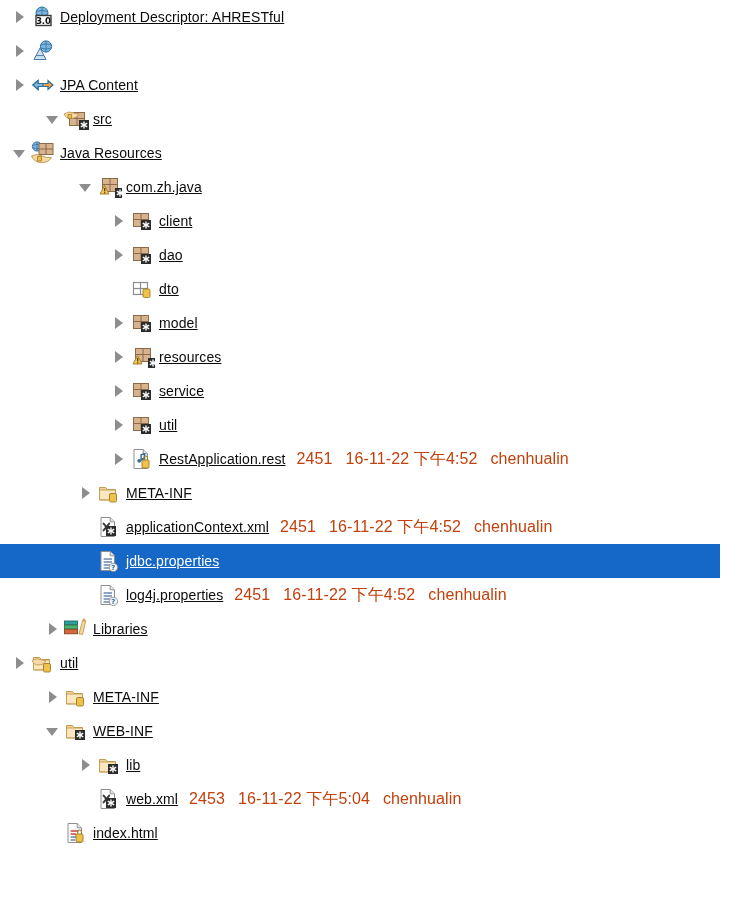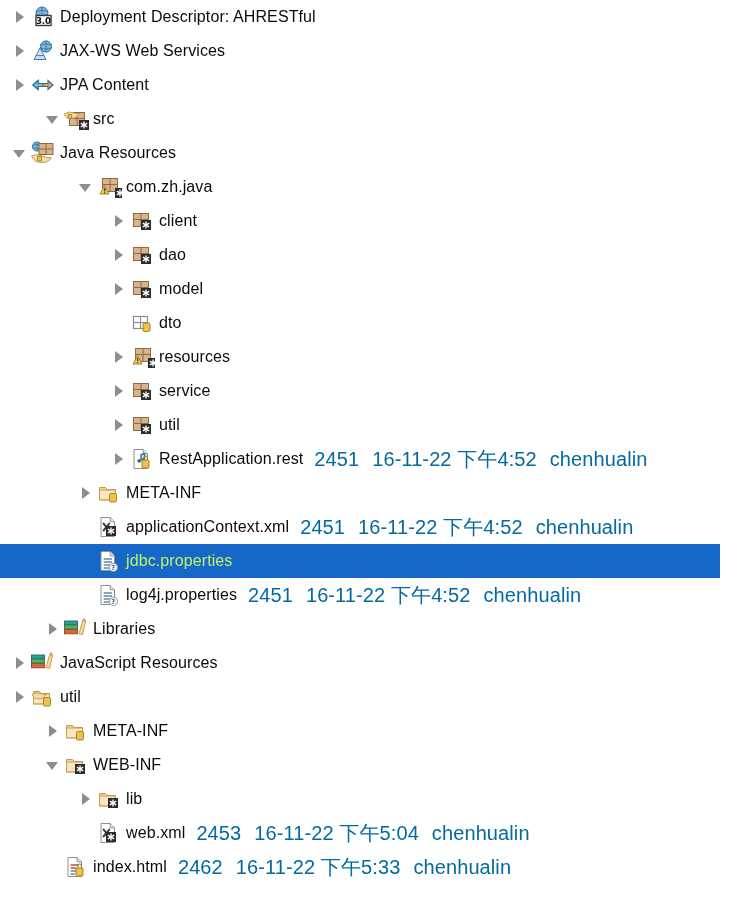--- a/index.html
+++ b/index.html
@@ -45,29 +45,30 @@
     flex: 0 0 auto;
     width: 26px;
     height: 34px;
     display: flex;
     align-items: center;
     justify-content: center;
     margin-right: 4px;
   }
   .icon svg { display: block; }
   .label {
-    font-size: 16px;
+    font-size: 14px;
     color: #0b0b0b;
     letter-spacing: 0.1px;
     flex: 0 0 auto;
-  }
-  .row.selected .label { color: #bef264; }
+    text-decoration: underline;
+  }
+  .row.selected .label { color: #ffffff; }
   .meta {
-    font-size: 20px;
-    color: #0369a1;
+    font-size: 16px;
+    color: #c2410c;
     margin-left: 11px;
     flex: 0 0 auto;
     letter-spacing: 0.1px;
   }
   .meta .seg { margin-right: 13px; }
   .meta .seg:last-child { margin-right: 0; }
 </style>
 </head>
 <body>
 
@@ -97,21 +98,20 @@
         </svg>
       </span>
       <span class="icon">
         <svg xmlns="http://www.w3.org/2000/svg" width="24" height="24" viewBox="0 0 24 24">
           <circle cx="15" cy="7.5" r="5.6" fill="#7fb8e0" stroke="#2f6f9e" stroke-width="1"></circle>
           <path d="M9.7 6 q5.3 -2.3 10.6 0 M9.7 9 q5.3 2.3 10.6 0 M15 2 v11" stroke="#2f6f9e" stroke-width="0.8" fill="none"></path>
           <path d="M3 20.5 L9 9 L15 20.5 Z" fill="#cfe2f2" stroke="#4a78a8" stroke-width="1"></path>
           <path d="M5.2 16.6 h7.6" stroke="#4a78a8" stroke-width="1"></path>
         </svg>
       </span>
-      <span class="label">JAX-WS Web Services</span>
     </div>
     <div class="row">
       <span class="indent" style="width: 8px;"></span>
       <span class="twisty">
         <svg xmlns="http://www.w3.org/2000/svg" width="14" height="14" viewBox="0 0 14 14">
           <path d="M4 1 L12 7 L4 13 Z" fill="#8d8d8d"></path>
         </svg>
       </span>
       <span class="icon">
         <svg xmlns="http://www.w3.org/2000/svg" width="24" height="24" viewBox="0 0 24 24">
@@ -243,20 +243,35 @@
             <line x1="16" y1="12.6" x2="16" y2="19.4"></line>
             <line x1="12.8" y1="14.2" x2="19.2" y2="17.8"></line>
             <line x1="19.2" y1="14.2" x2="12.8" y2="17.8"></line>
           </g>
         </svg>
       </span>
       <span class="label">dao</span>
     </div>
     <div class="row">
       <span class="indent" style="width: 107px;"></span>
+      <span class="twisty"></span>
+      <span class="icon">
+        <svg xmlns="http://www.w3.org/2000/svg" width="24" height="24" viewBox="0 0 24 24">
+          <g transform="translate(2,3)">
+            <rect x="1.5" y="2.5" width="14" height="12" fill="none" stroke="#8d8d8d" stroke-width="1.2"></rect>
+            <line x1="8.5" y1="2.5" x2="8.5" y2="14.5" stroke="#8d8d8d" stroke-width="1.2"></line>
+            <line x1="1.5" y1="8.5" x2="15.5" y2="8.5" stroke="#8d8d8d" stroke-width="1.2"></line>
+          </g>
+          <rect x="13" y="12" width="7" height="8.5" rx="1.4" fill="#f0c14b" stroke="#9b7b22" stroke-width="0.9"></rect>
+        </svg>
+      </span>
+      <span class="label">dto</span>
+    </div>
+    <div class="row">
+      <span class="indent" style="width: 107px;"></span>
       <span class="twisty">
         <svg xmlns="http://www.w3.org/2000/svg" width="14" height="14" viewBox="0 0 14 14">
           <path d="M4 1 L12 7 L4 13 Z" fill="#8d8d8d"></path>
         </svg>
       </span>
       <span class="icon">
         <svg xmlns="http://www.w3.org/2000/svg" width="24" height="24" viewBox="0 0 24 24">
           <g transform="translate(2,2)">
             <rect x="1.5" y="2.5" width="15" height="13" fill="#d9b38c" stroke="#8a6a4a" stroke-width="1"></rect>
             <line x1="9" y1="2.5" x2="9" y2="15.5" stroke="#8a6a4a" stroke-width="1"></line>
@@ -264,35 +279,20 @@
           </g>
           <rect x="11" y="11" width="10" height="10" fill="#2b2b2b"></rect>
           <g stroke="#ffffff" stroke-width="1.4">
             <line x1="16" y1="12.6" x2="16" y2="19.4"></line>
             <line x1="12.8" y1="14.2" x2="19.2" y2="17.8"></line>
             <line x1="19.2" y1="14.2" x2="12.8" y2="17.8"></line>
           </g>
         </svg>
       </span>
       <span class="label">model</span>
-    </div>
-    <div class="row">
-      <span class="indent" style="width: 107px;"></span>
-      <span class="twisty"></span>
-      <span class="icon">
-        <svg xmlns="http://www.w3.org/2000/svg" width="24" height="24" viewBox="0 0 24 24">
-          <g transform="translate(2,3)">
-            <rect x="1.5" y="2.5" width="14" height="12" fill="none" stroke="#8d8d8d" stroke-width="1.2"></rect>
-            <line x1="8.5" y1="2.5" x2="8.5" y2="14.5" stroke="#8d8d8d" stroke-width="1.2"></line>
-            <line x1="1.5" y1="8.5" x2="15.5" y2="8.5" stroke="#8d8d8d" stroke-width="1.2"></line>
-          </g>
-          <rect x="13" y="12" width="7" height="8.5" rx="1.4" fill="#f0c14b" stroke="#9b7b22" stroke-width="0.9"></rect>
-        </svg>
-      </span>
-      <span class="label">dto</span>
     </div>
     <div class="row">
       <span class="indent" style="width: 107px;"></span>
       <span class="twisty">
         <svg xmlns="http://www.w3.org/2000/svg" width="14" height="14" viewBox="0 0 14 14">
           <path d="M4 1 L12 7 L4 13 Z" fill="#8d8d8d"></path>
         </svg>
       </span>
       <span class="icon">
         <svg xmlns="http://www.w3.org/2000/svg" width="26" height="24" viewBox="0 0 26 24">
@@ -487,38 +487,20 @@
       <span class="label">Libraries</span>
     </div>
     <div class="row">
       <span class="indent" style="width: 8px;"></span>
       <span class="twisty">
         <svg xmlns="http://www.w3.org/2000/svg" width="14" height="14" viewBox="0 0 14 14">
           <path d="M4 1 L12 7 L4 13 Z" fill="#8d8d8d"></path>
         </svg>
       </span>
       <span class="icon">
-        <svg xmlns="http://www.w3.org/2000/svg" width="26" height="24" viewBox="0 0 26 24">
-          <rect x="1.5" y="4" width="13" height="3.6" fill="#2f9e9e" stroke="#1d6b6b" stroke-width="0.9"></rect>
-          <rect x="1.5" y="8.2" width="13" height="3.6" fill="#4bb36b" stroke="#2d7a45" stroke-width="0.9"></rect>
-          <rect x="1.5" y="12.4" width="13" height="4.4" fill="#d2693c" stroke="#8f4323" stroke-width="0.9"></rect>
-          <path d="M16 17 L19.6 3.4 L22.6 4.2 L19.6 17.4 Z" fill="#f3d9a0" stroke="#c49a4e" stroke-width="0.9"></path>
-          <path d="M19.6 3.4 L21 1.4 L22.6 4.2 Z" fill="#e2b96f" stroke="#c49a4e" stroke-width="0.8"></path>
-        </svg>
-      </span>
-      <span class="label">JavaScript Resources</span>
-    </div>
-    <div class="row">
-      <span class="indent" style="width: 8px;"></span>
-      <span class="twisty">
-        <svg xmlns="http://www.w3.org/2000/svg" width="14" height="14" viewBox="0 0 14 14">
-          <path d="M4 1 L12 7 L4 13 Z" fill="#8d8d8d"></path>
-        </svg>
-      </span>
-      <span class="icon">
         <svg xmlns="http://www.w3.org/2000/svg" width="24" height="24" viewBox="0 0 24 24">
           <g transform="translate(1,1)">
             <path d="M1.5 5.5 h6 l1.8 2 h8.2 v10.5 h-16 Z" fill="#f2d49a" stroke="#c49a4e" stroke-width="1"></path>
             <path d="M1.5 8 h16 v9.8 h-16 Z" fill="#fae6bf" stroke="#c49a4e" stroke-width="0.9"></path>
           </g>
           <path d="M1 9.5 q4.6 -3 9.4 -0.8 q2.4 1.1 4.6 0.8 q-1.8 4.4 -7.4 4.4 q-5 0 -6.6 -4.4 Z" fill="#f5d9a8" stroke="#c49a4e" stroke-width="0.9"></path>
           <rect x="12.5" y="12.5" width="7" height="8.5" rx="1.4" fill="#f0c14b" stroke="#9b7b22" stroke-width="0.9"></rect>
         </svg>
       </span>
       <span class="label">util</span>
@@ -624,15 +606,14 @@
           </g>
           <g stroke="#5b7fa8" stroke-width="1.4">
             <line x1="6.6" y1="16" x2="14.4" y2="16"></line>
             <line x1="6.6" y1="19" x2="11" y2="19"></line>
           </g>
           <rect x="12" y="13" width="7" height="8" rx="1" fill="#f0c14b" stroke="#9b7b22" stroke-width="0.9"></rect>
           <path d="M13.8 13 v-2.2 a1.8 1.8 0 0 1 3.6 0 V13" fill="none" stroke="#9b7b22" stroke-width="1.1"></path>
         </svg>
       </span>
       <span class="label">index.html</span>
-      <span class="meta"><span class="seg">2462</span><span class="seg">16-11-22 下午5:33</span><span class="seg">chenhualin</span></span>
     </div>
   </div>
 
 </body></html>

